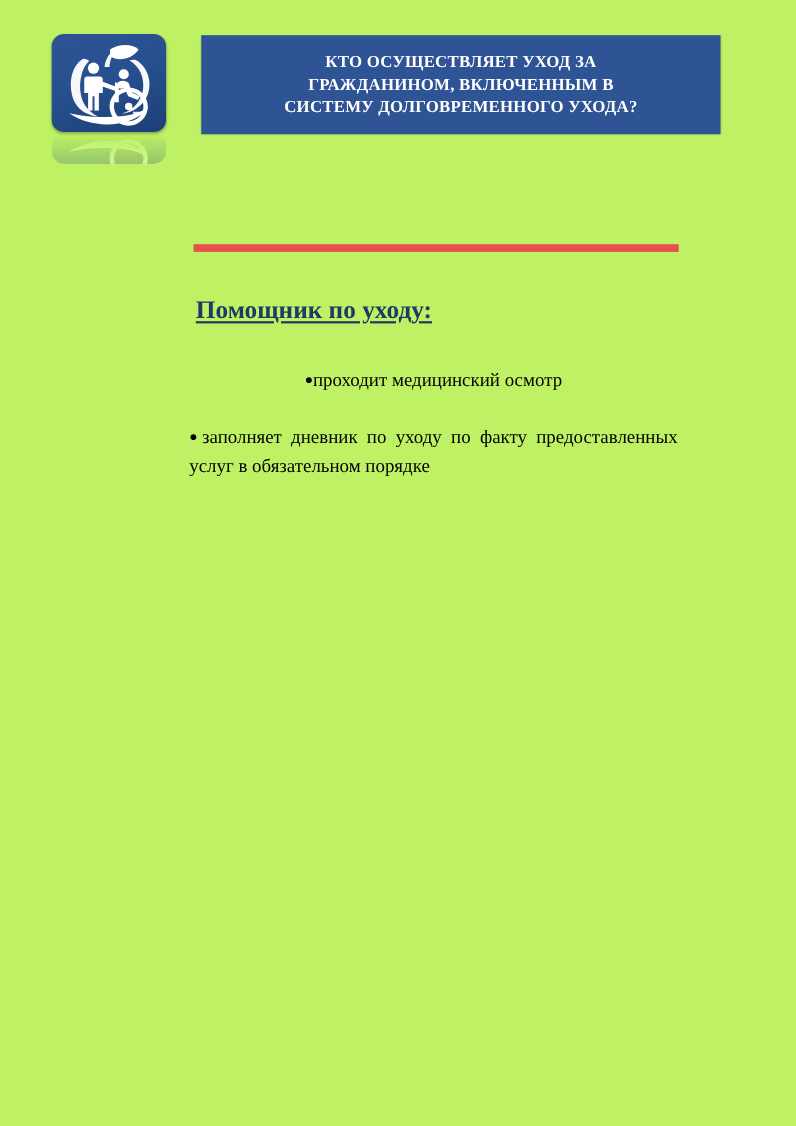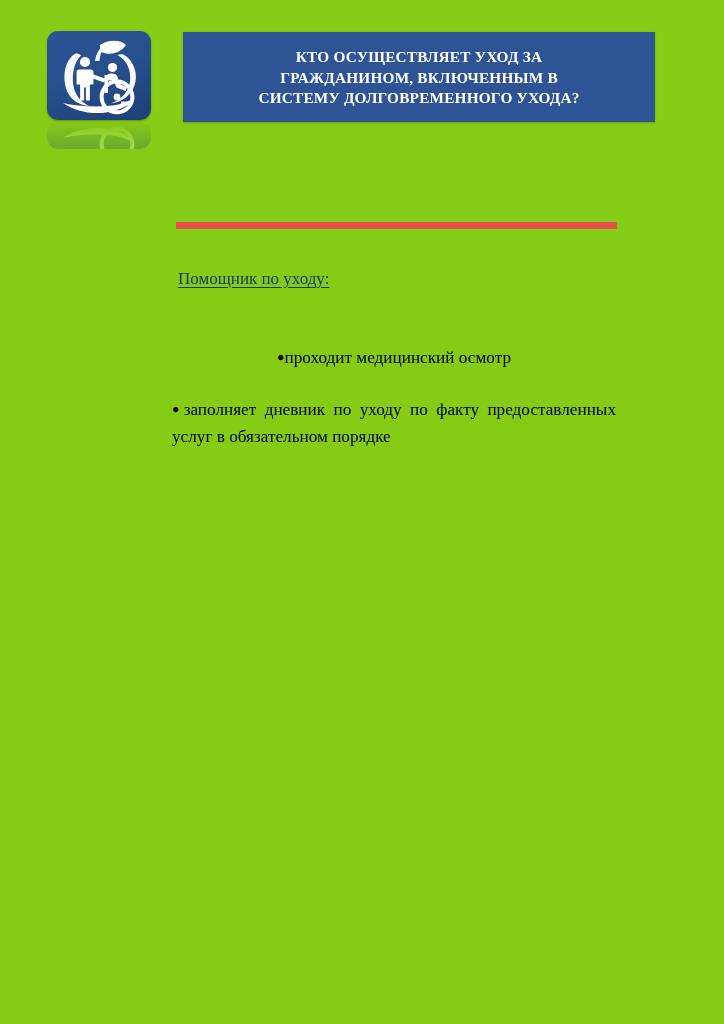--- a/index.html
+++ b/index.html
@@ -14,21 +14,21 @@
     position: relative;
     overflow: hidden;
     font-family: "Liberation Serif", "DejaVu Serif", serif;
     color: #000000;
     -webkit-font-smoothing: antialiased;
   }
 
   .page {
     position: absolute;
     inset: 0;
-    background: #84cc16;
+    background: #bef264;
   }
 
   
   .logo-block {
     position: absolute;
     left: 47px;
     top: 31px;
     width: 104px;
     height: 118px;
   }
@@ -122,24 +122,24 @@
 
   
   .content {
     position: absolute;
     left: 172px;
     top: 268px;
     width: 444px;
   }
 
   .section-heading {
-    margin: 0 0 56px 6px;
-    font-family: "Liberation Serif", "DejaVu Serif", serif;
-    font-weight: normal;
-    font-size: 17px;
+    margin: 0 0 36px 6px;
+    font-family: "Liberation Serif", "DejaVu Serif", serif;
+    font-weight: bold;
+    font-size: 23px;
     line-height: 1.25;
     color: #1F3864;
     text-decoration: underline;
     text-underline-offset: 3px;
     display: inline-block;
   }
 
   .bullet-list {
     list-style: none;
     margin: 0;

